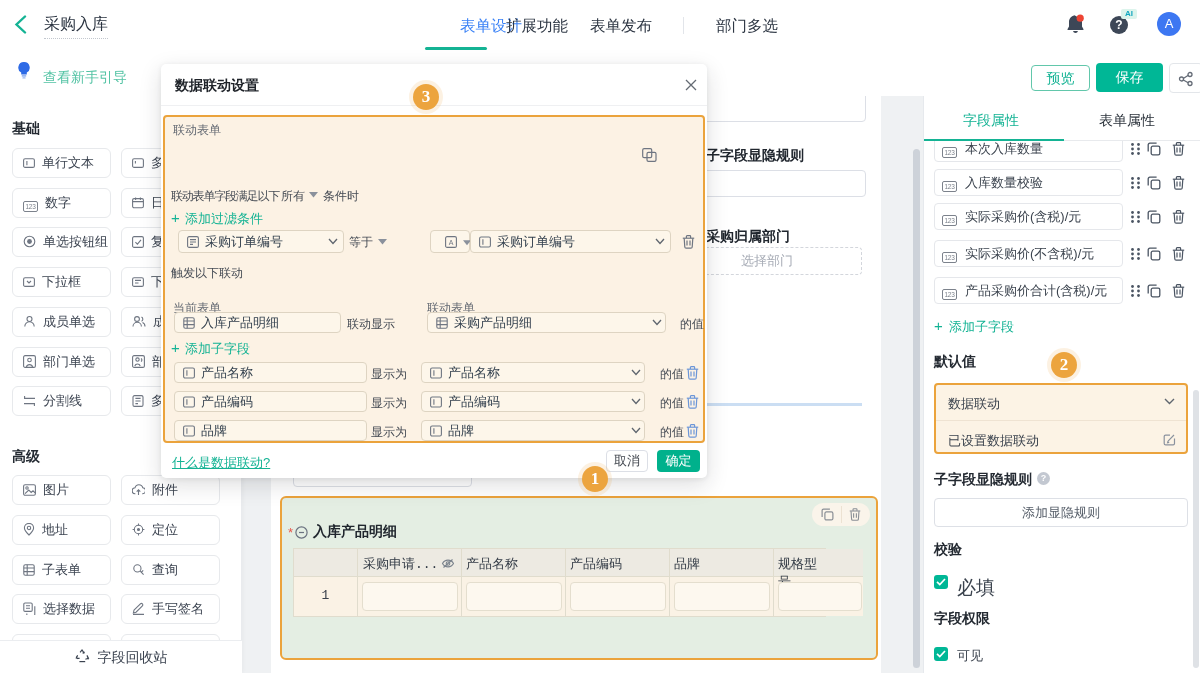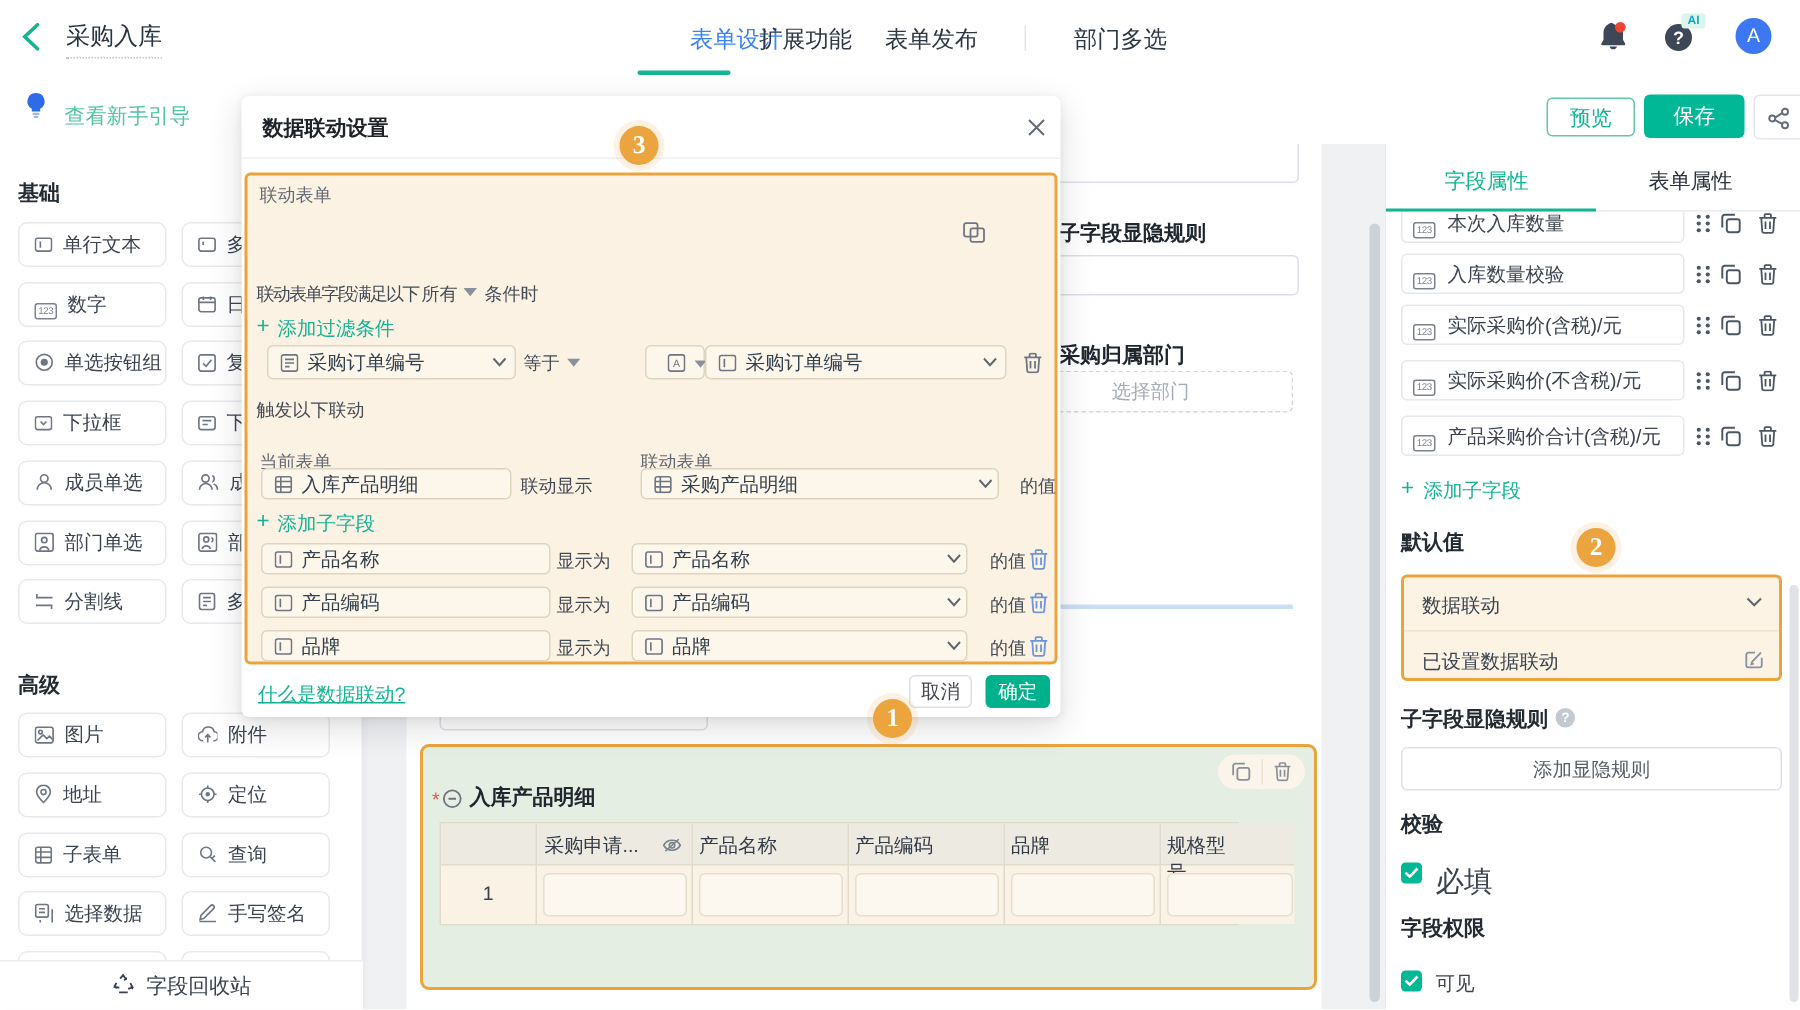--- a/index.html
+++ b/index.html
@@ -85,21 +85,21 @@
           </svg>
   </div>
   <div class="abs" style="left:6px;top:27px;font-size:13px;color:#e8574a;">*</div>
   <svg class="abs" style="left:13px;top:28px;" width="13" height="13" viewBox="0 0 13 13">
           <g fill="none" stroke="#6b7280" stroke-width="1.2">
             <circle cx="6.5" cy="6.5" r="5.6"></circle>
             <path d="M4 6.5 H9"></path>
           </g>
         </svg>
   <div class="abs" style="left:31px;top:25px;font-size:14px;font-weight:bold;color:#20262e;">入库产品明细</div>
-  <div class="abs" style="left:11px;top:50px;width:533px;height:69px;border:1px solid #e0dccd;">
+  <div class="abs" style="left:11px;top:50px;width:533px;height:69px;border:1px solid #e0dccd;font-family:Liberation Mono, monospace;">
    <div class="abs" style="left:0;top:0;width:569px;height:27px;background:#edeae2;"></div>
    <div class="abs" style="left:0;top:27px;width:569px;height:40px;background:#faf2e5;"></div>
    <div class="abs" style="left:0;top:27px;width:569px;height:1px;background:#e0dccd;"></div>
    <div class="abs" style="left:63px;top:0;width:1px;height:67px;background:#e0dccd;"></div>
    <div class="abs" style="left:167px;top:0;width:1px;height:67px;background:#e0dccd;"></div>
    <div class="abs" style="left:271px;top:0;width:1px;height:67px;background:#e0dccd;"></div>
    <div class="abs" style="left:375px;top:0;width:1px;height:67px;background:#e0dccd;"></div>
    <div class="abs" style="left:479px;top:0;width:1px;height:67px;background:#e0dccd;"></div>
    <div class="thd" style="left:69px;">采购申请...</div>
    <svg class="abs" style="left:147px;top:9px;" width="14" height="11" viewBox="0 0 14 11">

